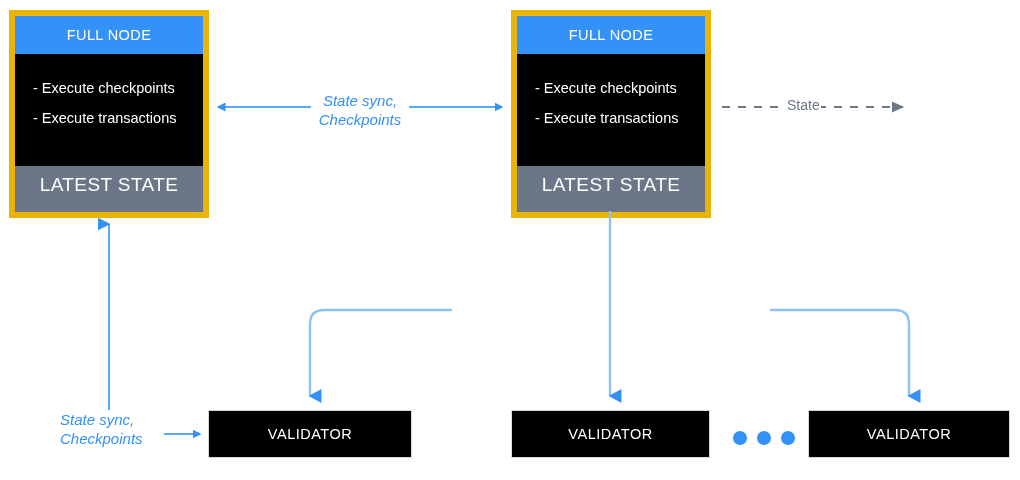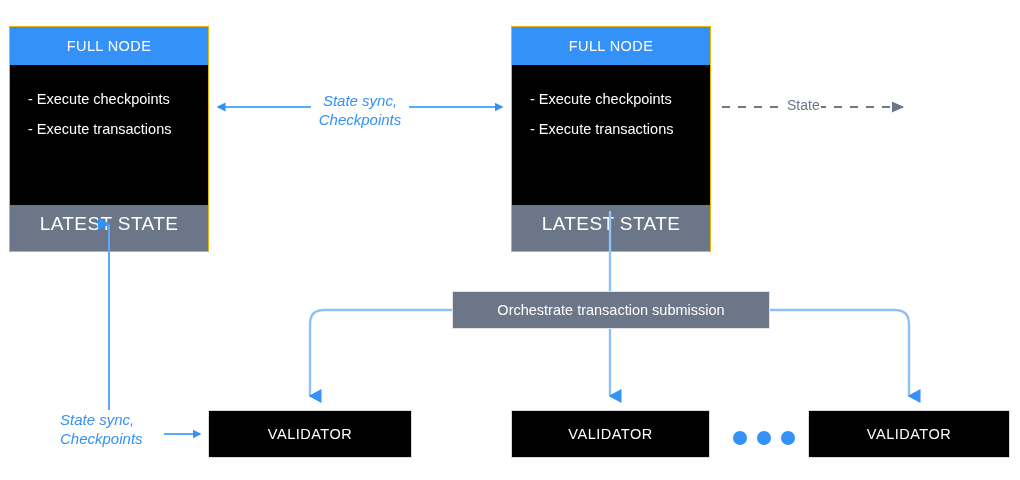--- a/index.html
+++ b/index.html
@@ -17,34 +17,33 @@
     height: 480px;
     background: #ffffff;
     overflow: hidden;
   }
 
   
   .node {
     position: absolute;
     width: 200px;
     box-sizing: border-box;
-    border: 1px solid #eab308;
-    margin-top: 16px;
+    border: 6px solid #eab308;
   }
   .node-header {
     height: 38px;
     line-height: 38px;
     text-align: center;
     color: #ffffff;
     font-size: 14.5px;
     letter-spacing: 0.4px;
   }
   .node-body {
     background: #000000;
-    height: 140px;
+    height: 112px;
     position: relative;
     padding-left: 33px;
   }
   .node-line {
     position: absolute;
     left: 18px;
     color: #ffffff;
     font-size: 14.5px;
     white-space: nowrap;
   }
@@ -226,21 +225,20 @@
     <div>Checkpoints</div>
   </div>
 
   <div id="label-rpcs">State</div>
 
   <div class="wire-label" id="label-statesync-bottom">
     <div>State sync,</div>
     <div>Checkpoints</div>
   </div>
 
-  <div id="orchestrate">Orchestrate transaction submission</div>
 
   <div class="validator" id="validator-1">
     <span>VALIDATOR</span>
   </div>
   <div class="validator" id="validator-2">
     <span>VALIDATOR</span>
   </div>
   <div class="validator" id="validator-3">
     <span>VALIDATOR</span>
   </div>

